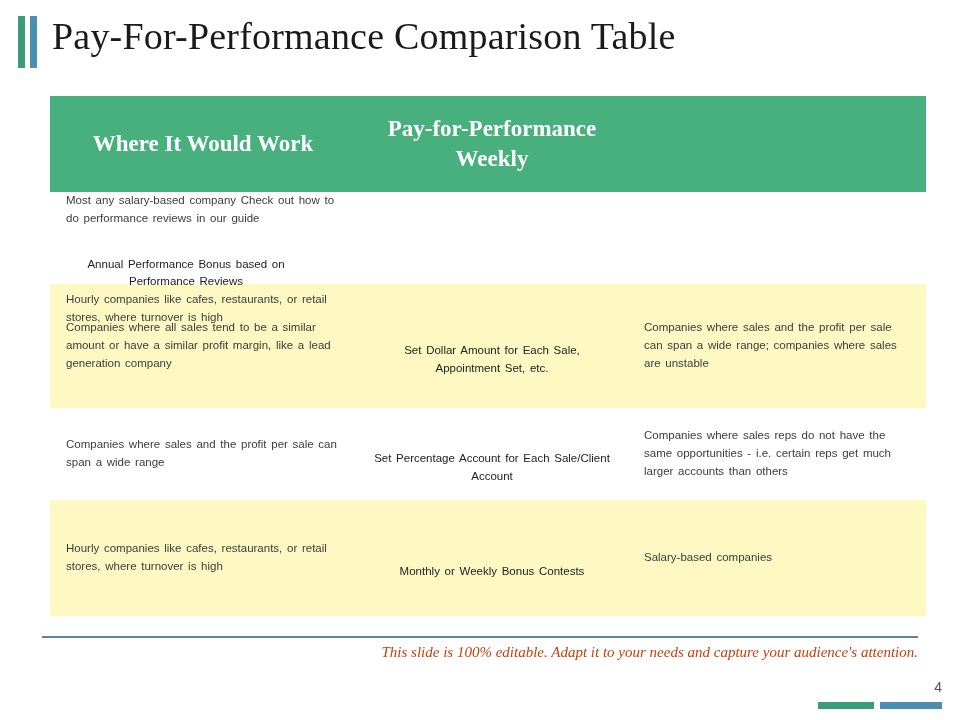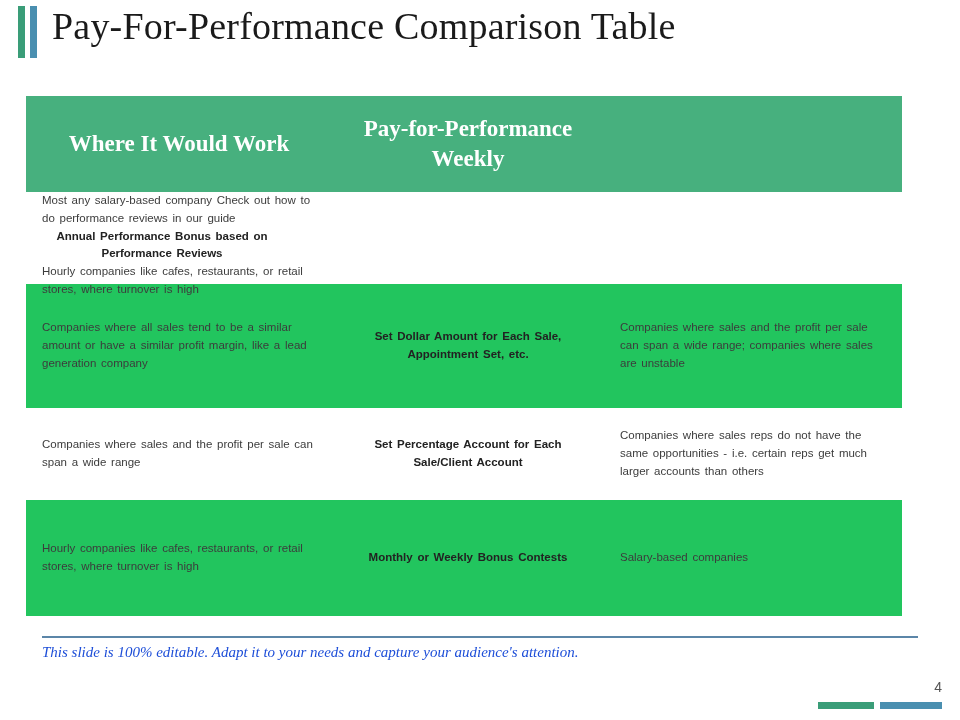--- a/index.html
+++ b/index.html
@@ -11,21 +11,21 @@
     height: 720px;
     background: #ffffff;
     font-family: "Liberation Sans", sans-serif;
     overflow: hidden;
     position: relative;
   }
 
   
   .title-row {
     position: absolute;
-    top: 4px;
+    top: 14px;
     left: 18px;
     right: 20px;
     height: 56px;
   }
   .title-accent {
     position: absolute;
     left: 0;
     top: 2px;
     width: 22px;
     height: 52px;
@@ -53,21 +53,21 @@
     font-family: "Liberation Serif", serif;
     font-size: 38px;
     color: #1a1a1a;
     letter-spacing: 0.2px;
     white-space: nowrap;
   }
 
   
   .table-wrap {
     position: absolute;
-    left: 26px;
+    left: 50px;
     top: 96px;
     width: 876px;
   }
   .thead {
     display: flex;
     background: #47b07e;
     height: 96px;
   }
   .thead .cell {
     display: flex;
@@ -84,39 +84,40 @@
   }
   .col1 { width: 306px; }
   .col2 { width: 272px; }
   .col3 { width: 298px; }
 
   .trow {
     display: flex;
     min-height: 88px;
   }
   .trow.alt {
-    background: #22c55e;
+    background: #fef9c3;
   }
   .trow .cell {
     box-sizing: border-box;
     padding: 0 16px;
     display: flex;
     align-items: center;
     font-size: 11.5px;
     color: #3c3c3c;
     line-height: 1.55;
   }
   .trow .cell.left {
     text-align: left;
   }
   .trow .cell.center {
     text-align: center;
     justify-content: center;
-    font-weight: bold;
+    font-weight: normal;
     color: #222222;
+    margin-top: 28px;
   }
   .trow .cell.left span,
   .trow .cell.center span {
     display: block;
     width: 100%;
     word-spacing: 1.5px;
   }
 
   
   .r1 { height: 92px; flex-direction: column; }
@@ -131,25 +132,25 @@
     top: 636px;
     width: 876px;
     height: 2px;
     background: #5b86a8;
   }
   .footer-note {
     position: absolute;
     left: 42px;
     top: 644px;
     width: 876px;
-    text-align: left;
+    text-align: right;
     font-family: "Liberation Serif", serif;
     font-style: italic;
     font-size: 15px;
-    color: #1d4ed8;
+    color: #c2410c;
   }
 
   
   .page-num {
     position: absolute;
     right: 18px;
     top: 679px;
     font-size: 14px;
     color: #555555;
     font-family: "Liberation Sans", sans-serif;

